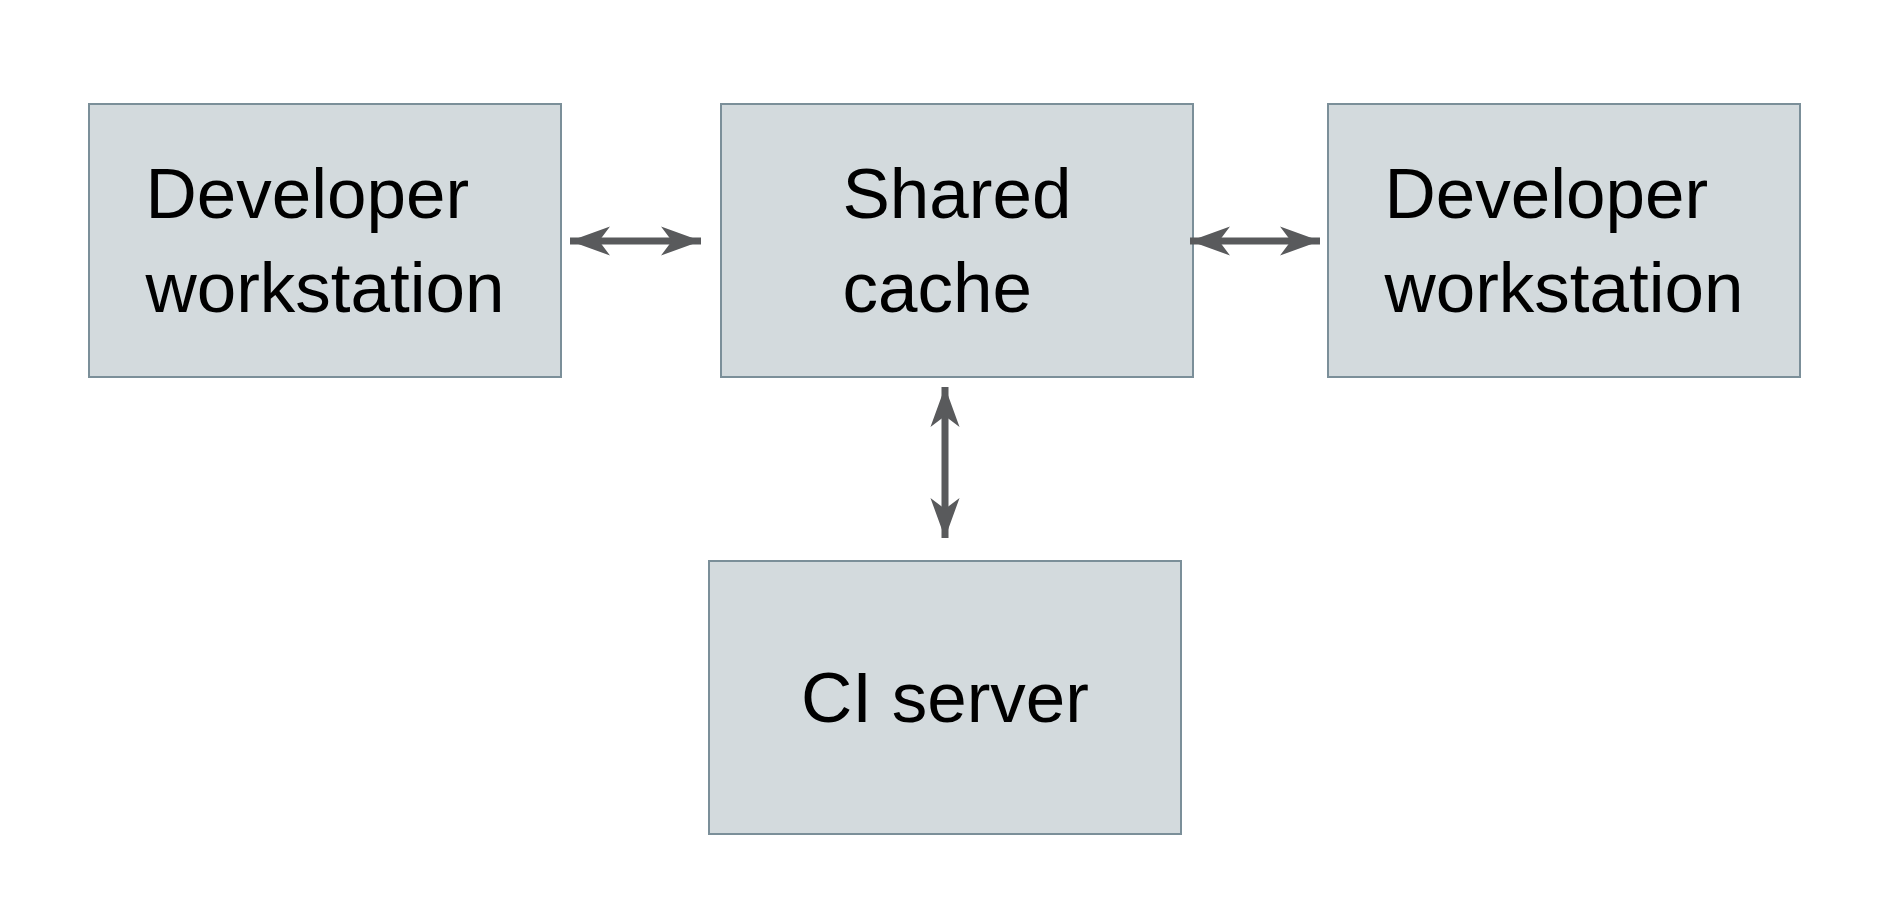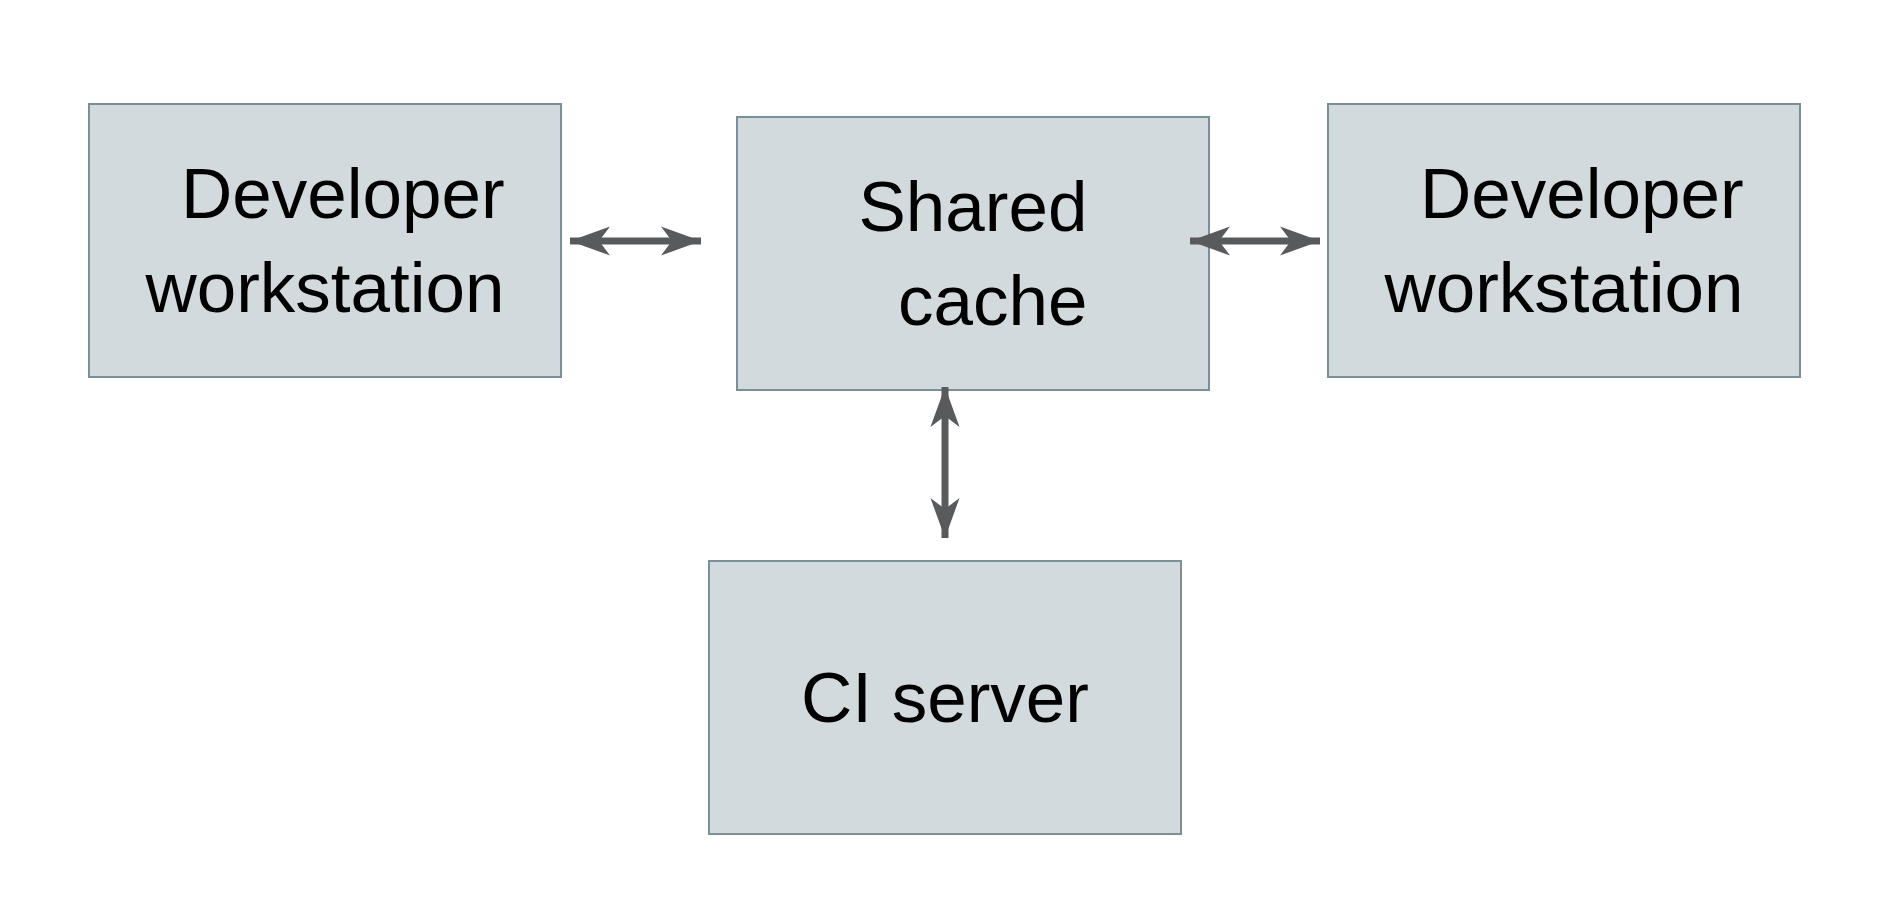--- a/index.html
+++ b/index.html
@@ -22,31 +22,31 @@
     background: var(--background);
   }
   .node {
     position: absolute;
     width: 474px; height: 275px;
     background: var(--box_fill);
     border: 2px solid var(--box_border);
     display: flex;
     align-items: center;
     justify-content: center;
-    text-align: right;
+    text-align: left;
   }
   .node-label {
     font-size: 71px;
     line-height: 1.32;
     color: var(--text);
     white-space: pre-line;
     letter-spacing: 0px;
   }
   #node-dev-left   { left: 88px;   top: 103px; }
-  #node-cache      { left: 736px;  top: 103px; margin-top: 13px; }
+  #node-cache      { left: 720px;  top: 103px; }
   #node-dev-right  { left: 1327px; top: 103px; }
   #node-ci         { left: 708px;  top: 560px; }
   svg.edges {
     position: absolute;
     left: 0; top: 0;
     width: 1900px; height: 922px;
     pointer-events: none;
   }
   svg.edges line {
     stroke: var(--arrow);

